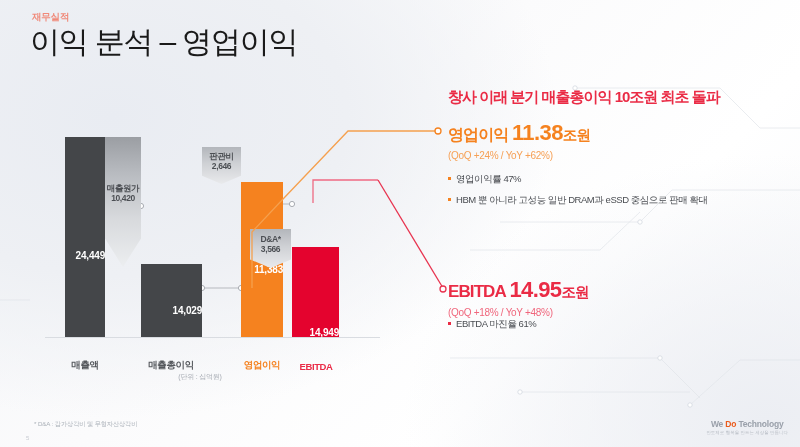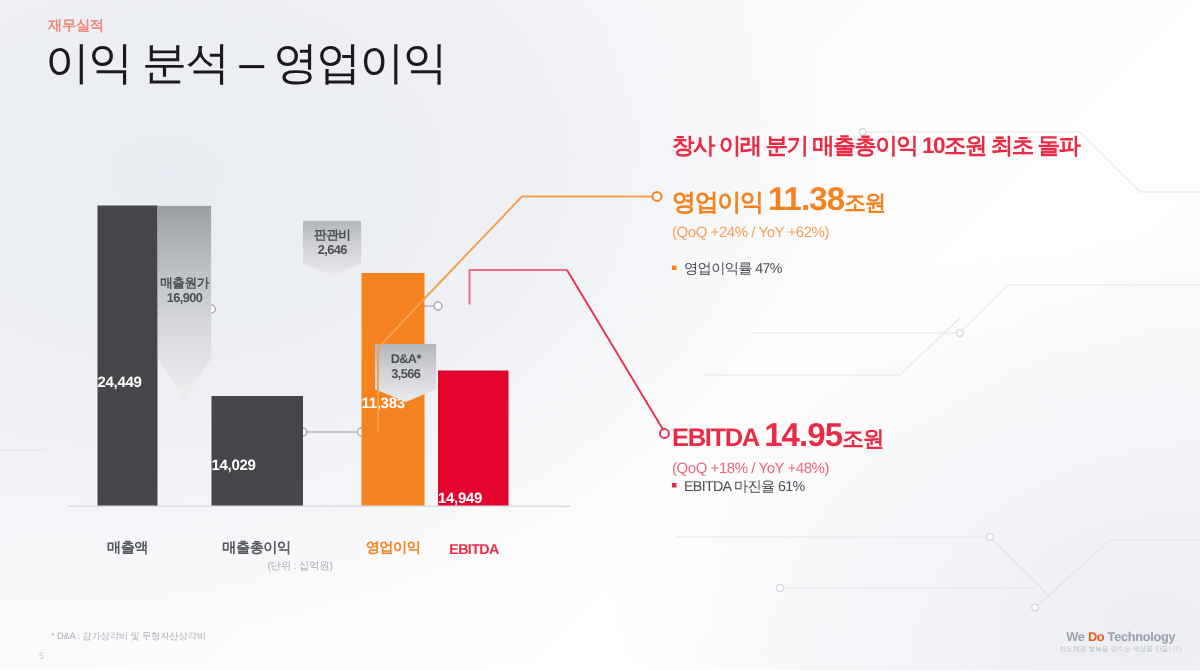--- a/index.html
+++ b/index.html
@@ -38,21 +38,21 @@
   .tagline .t1 b{color:#ea5b1c;}
   .tagline .t2{font-size:4.4px;color:#b9bec6;letter-spacing:.1px;margin-top:1px;}
 
   
   .chart{position:absolute;left:0;top:70px;width:400px;height:330px;}
   .axis{
     position:absolute;left:45px;bottom:62px;width:335px;height:1px;background:#d9dce1;
   }
   .bar{position:absolute;border:0;}
   .bar .val{
-    position:absolute;left:0;right:0;text-align:left;
+    position:absolute;left:0;right:0;text-align:right;
     font-size:10px;font-weight:bold;letter-spacing:-.2px;
   }
   .bar.dark{background:#444649;}
   .bar.dark .val{color:#ffffff;}
   .bar.orange{background:#f5821f;}
   .bar.orange .val{color:#ffffff;}
   .bar.red{background:#e4032e;}
   .bar.red .val{color:#ffffff;}
 
   .catlabel{
@@ -186,21 +186,21 @@
     </svg>
 
     <div class="bar dark" style="left:65px;bottom:63px;width:40px;height:200px;">
       <div class="val" style="top:113px;">24,449</div>
     </div>
 
     <div class="ded" style="left:105px;bottom:133px;width:36px;height:130px;">
       <div class="shape"></div>
       <div class="txt" style="top:46px;transform:none;">
         <span>매출원가</span><br>
-        <span>16,900</span>
+        <span>10,420</span>
       </div>
     </div>
 
     <div class="bar dark" style="left:141px;bottom:63px;width:61px;height:73px;">
       <div class="val" style="top:41px;">14,029</div>
     </div>
 
     <div class="ded small" style="left:202px;bottom:216px;width:39px;height:37px;">
       <div class="shape"></div>
       <div class="txt" style="top:4px;transform:none;">
@@ -250,20 +250,21 @@
 
   <div class="panel">
     <div class="headline">창사 이래 분기 매출총이익 10조원 최초 돌파</div>
     <div class="kpi">
       <span class="lbl">영업이익</span>
       <span class="num">11.38</span><span class="suffix">조원</span>
     </div>
     <div class="sub">(QoQ +24% / YoY +62%)</div>
     <div class="bullets">
       <div class="b">영업이익률 47%</div>
+      <div class="b">HBM 뿐 아니라 고성능 일반 DRAM과 eSSD 중심으로 판매 확대</div>
     </div>
   </div>
 
   <div class="panel2">
     <div class="kpi2">
       <span class="lbl">EBITDA</span>
       <span class="num">14.95</span><span class="suffix">조원</span>
     </div>
     <div class="sub2">(QoQ +18% / YoY +48%)</div>
     <div class="bullets2">

